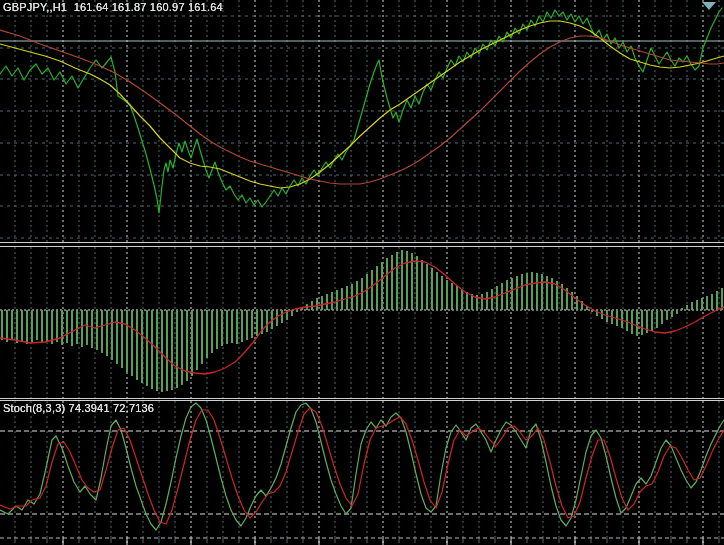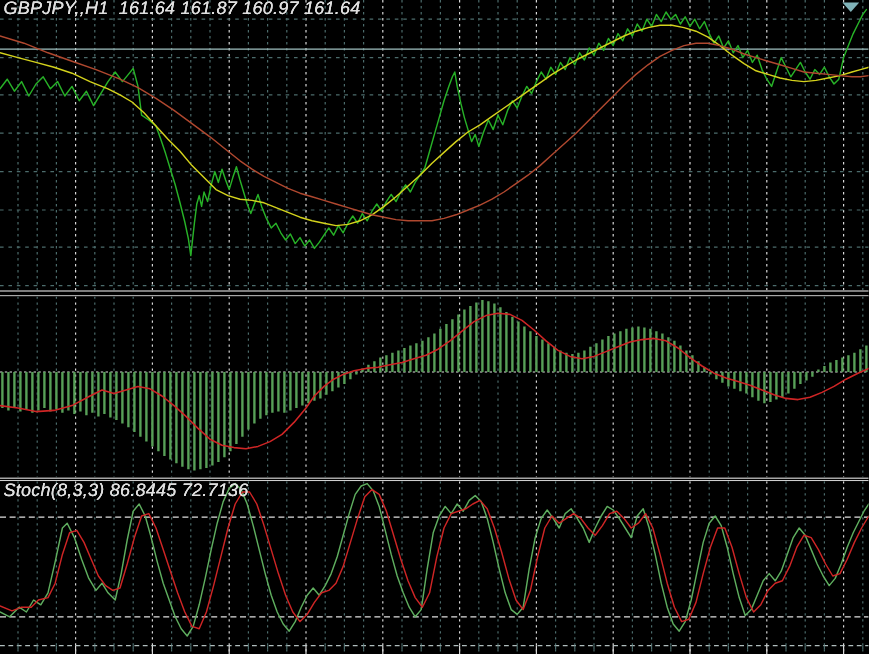--- a/index.html
+++ b/index.html
@@ -1,21 +1,21 @@
 <!DOCTYPE html>
 <html><head>
 <meta charset="utf-8">
 <style>
   html,body{margin:0;padding:0;background:#000;}
   .chart-window{position:relative;width:724px;height:545px;background:#000;overflow:hidden;
     font-family:"Liberation Sans",sans-serif;}
   .panel{position:absolute;left:0;width:724px;background:#000;}
   .panel svg{display:block;width:100%;height:100%;}
-  .panel-label{position:absolute;top:1px;left:3px;font-size:15px;line-height:13px;color:#dedede;
-    white-space:pre;letter-spacing:0.2px;text-shadow:0 0 0 #fff;pointer-events:none;font-style:italic;}
+  .panel-label{position:absolute;top:1px;left:3px;font-size:11px;line-height:13px;color:#dedede;
+    white-space:pre;letter-spacing:0.2px;text-shadow:0 0 0 #fff;pointer-events:none;}
   .panel-price{top:0;height:242px;}
   .panel-macd{top:247px;height:151px;}
   .panel-stoch{top:401px;height:144px;}
   .sep{position:absolute;left:0;width:724px;background:#000;box-sizing:border-box;
     border-top:1px solid #cfcfcf;border-bottom:1px solid #cfcfcf;cursor:row-resize;}
   .sep-1{top:242px;height:5px;}
   .sep-2{top:398px;height:3px;}
 </style>
 </head>
 <body>
@@ -378,16 +378,16 @@
         <line x1="591" y1="538" x2="591" y2="541" stroke="#4c6c6c" stroke-width="1"></line>
         <line x1="607" y1="538" x2="607" y2="541" stroke="#4c6c6c" stroke-width="1"></line>
         <line x1="623" y1="538" x2="623" y2="541" stroke="#4c6c6c" stroke-width="1"></line>
         <line x1="639" y1="538" x2="639" y2="545" stroke="#d8d8d8" stroke-width="1"></line>
         <line x1="655" y1="538" x2="655" y2="541" stroke="#4c6c6c" stroke-width="1"></line>
         <line x1="671" y1="538" x2="671" y2="541" stroke="#4c6c6c" stroke-width="1"></line>
         <line x1="687" y1="538" x2="687" y2="541" stroke="#4c6c6c" stroke-width="1"></line>
         <line x1="703" y1="538" x2="703" y2="545" stroke="#d8d8d8" stroke-width="1"></line>
         <line x1="719" y1="538" x2="719" y2="541" stroke="#4c6c6c" stroke-width="1"></line>
       </svg>
-    <div class="panel-label">Stoch(8,3,3) 86.8445 72.7136</div>
+    <div class="panel-label">Stoch(8,3,3) 74.3941 72.7136</div>
   </div>
 
 </div>
 
 </body></html>

